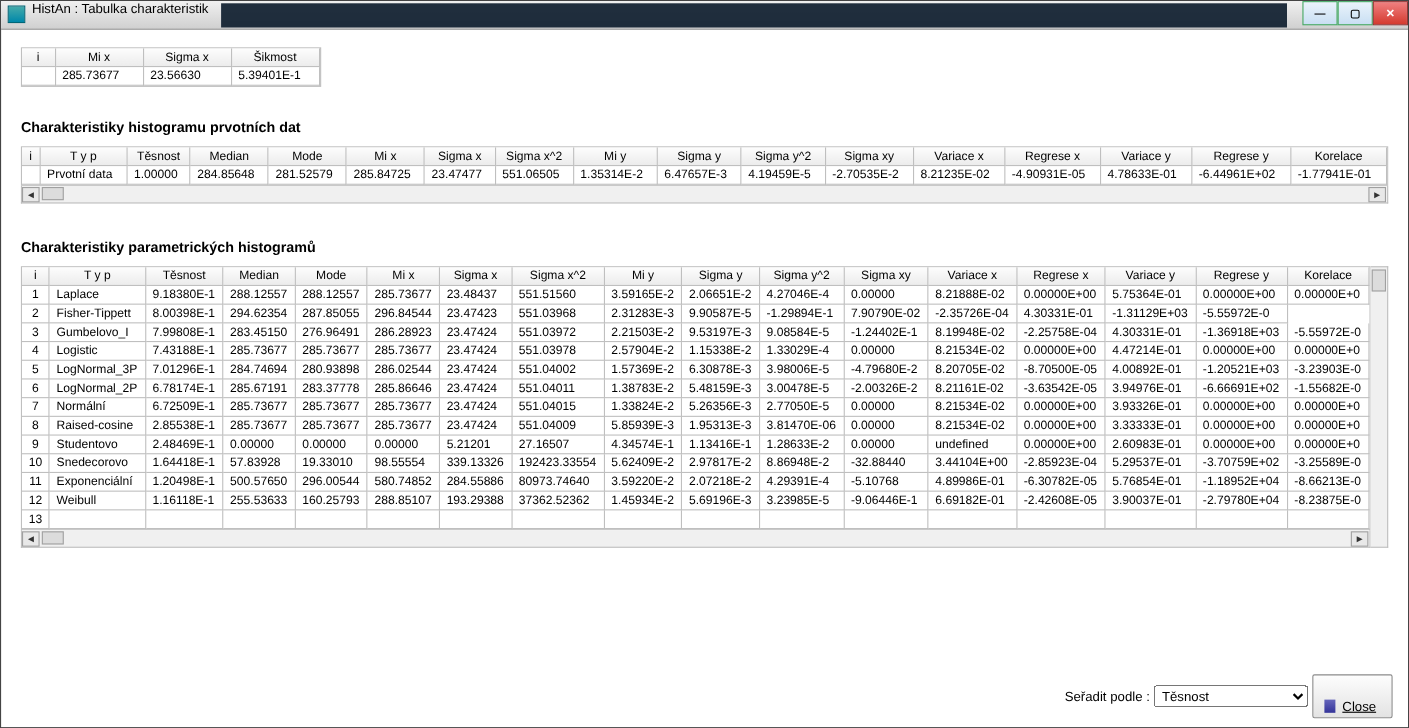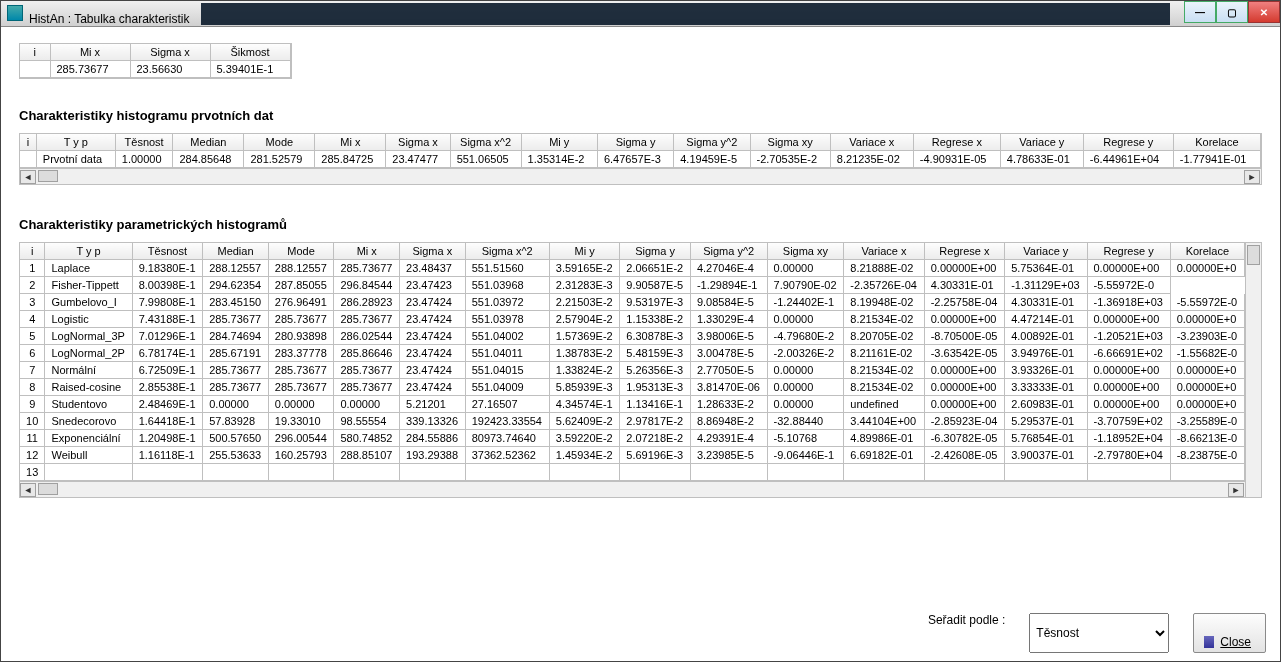--- a/index.html
+++ b/index.html
@@ -1,18 +1,18 @@
 <!DOCTYPE html>
 <html><head>
 <meta charset="utf-8">
 <style>
   * { box-sizing: border-box; }
   html, body { margin:0; padding:0; font-family: "Segoe UI", Tahoma, sans-serif; font-size:12px; color:#000; background:#fff; }
   .window { width:1281px; height:662px; border:1px solid #444; background:#fff; position:relative; display:flex; flex-direction:column; }
-  .titlebar { height:26px; background:linear-gradient(#f0f0f0,#d0d0d0); display:flex; align-items:flex-end; border-bottom:1px solid #888; position:relative; }
+  .titlebar { height:26px; background:linear-gradient(#f0f0f0,#d0d0d0); display:flex; align-items:flex-start; border-bottom:1px solid #888; position:relative; }
   .titlebar .title { padding-left:28px; font-size:12px; color:#000; }
   .titlebar .appicon { position:absolute; left:6px; top:4px; width:16px; height:16px; background:linear-gradient(#4aa,#08a); border:1px solid #067; }
   .titlebar .darkstrip { position:absolute; left:200px; right:110px; top:2px; height:22px; background:#0a1a2a; opacity:0.9; }
   .sysbtns { position:absolute; right:0; top:0; display:flex; }
   .sysbtn { width:32px; height:22px; display:flex; align-items:center; justify-content:center; border:1px solid #4a6; background:linear-gradient(#eaf3fb,#c9dff3); font-size:10px; font-weight:bold; cursor:pointer;}
   .sysbtn.close { background:linear-gradient(#f08080,#d43a2f); border-color:#933; color:#fff;}
   .body { flex:1 1 auto; padding:16px 18px 8px 18px; overflow:hidden; }
   h3 { margin:8px 0 10px 0; font-size:13px; font-weight:bold; }
   table { border-collapse:collapse; }
   th, td { border:1px solid #bfbfbf; padding:2px 6px; text-align:left; white-space:nowrap; font-size:11px; }
@@ -24,21 +24,21 @@
   .scrollwrap th, .scrollwrap td { border-top:none; }
   .scrollwrap th:first-child, .scrollwrap td:first-child { border-left:none; }
   .hscroll { height:16px; background:#f0f0f0; border:1px solid #bfbfbf; border-top:none; display:flex; align-items:center; position:relative;}
   .hscroll .arrow { width:16px; height:14px; background:#e8e8e8; border:1px solid #a0a0a0; display:flex; align-items:center; justify-content:center; font-size:9px; color:#333; }
   .hscroll .thumb { position:absolute; left:18px; top:1px; width:20px; height:12px; background:#dcdcdc; border:1px solid #a0a0a0; }
   .hscroll .arrow.right { position:absolute; right:1px; }
   .bigwrap { display:flex; }
   .bigwrap .tablecol { flex:1 1 auto; }
   .vscroll { width:16px; background:#f0f0f0; border:1px solid #bfbfbf; border-left:none; position:relative; }
   .vscroll .thumb { position:absolute; top:2px; left:1px; right:1px; height:20px; background:#dcdcdc; border:1px solid #a0a0a0;}
-  .footer { position:absolute; bottom:8px; right:14px; display:flex; gap:24px; }
+  .footer { position:absolute; bottom:8px; right:14px; display:flex; align-items:center; gap:4px; }
   .footer label { font-size:12px; }
   select { font-size:12px; padding:1px 2px; width:140px; }
   button.close-btn { font-size:12px; padding:21px 14px 3px 10px; background:linear-gradient(#fdfdfd,#e3e3e3); border:1px solid #8a8a8a; border-radius:2px; display:flex; align-items:center; gap:6px;}
   .door-icon { width:10px; height:12px; background:linear-gradient(#66b,#339); display:inline-block; }
 </style>
 </head>
 <body>
 
 <div class="window">
   <div class="titlebar">
@@ -108,21 +108,21 @@
               <td>285.84725</td>
               <td>23.47477</td>
               <td>551.06505</td>
               <td>1.35314E-2</td>
               <td>6.47657E-3</td>
               <td>4.19459E-5</td>
               <td>-2.70535E-2</td>
               <td>8.21235E-02</td>
               <td>-4.90931E-05</td>
               <td>4.78633E-01</td>
-              <td>-6.44961E+04</td>
+              <td>-6.44961E+02</td>
               <td>-1.77941E-01</td>
             </tr>
           </tbody>
       </table>
     </div>
     <div class="hscroll">
       <div class="arrow">◄</div>
       <div class="thumb"></div>
       <div class="arrow right">►</div>
     </div>

